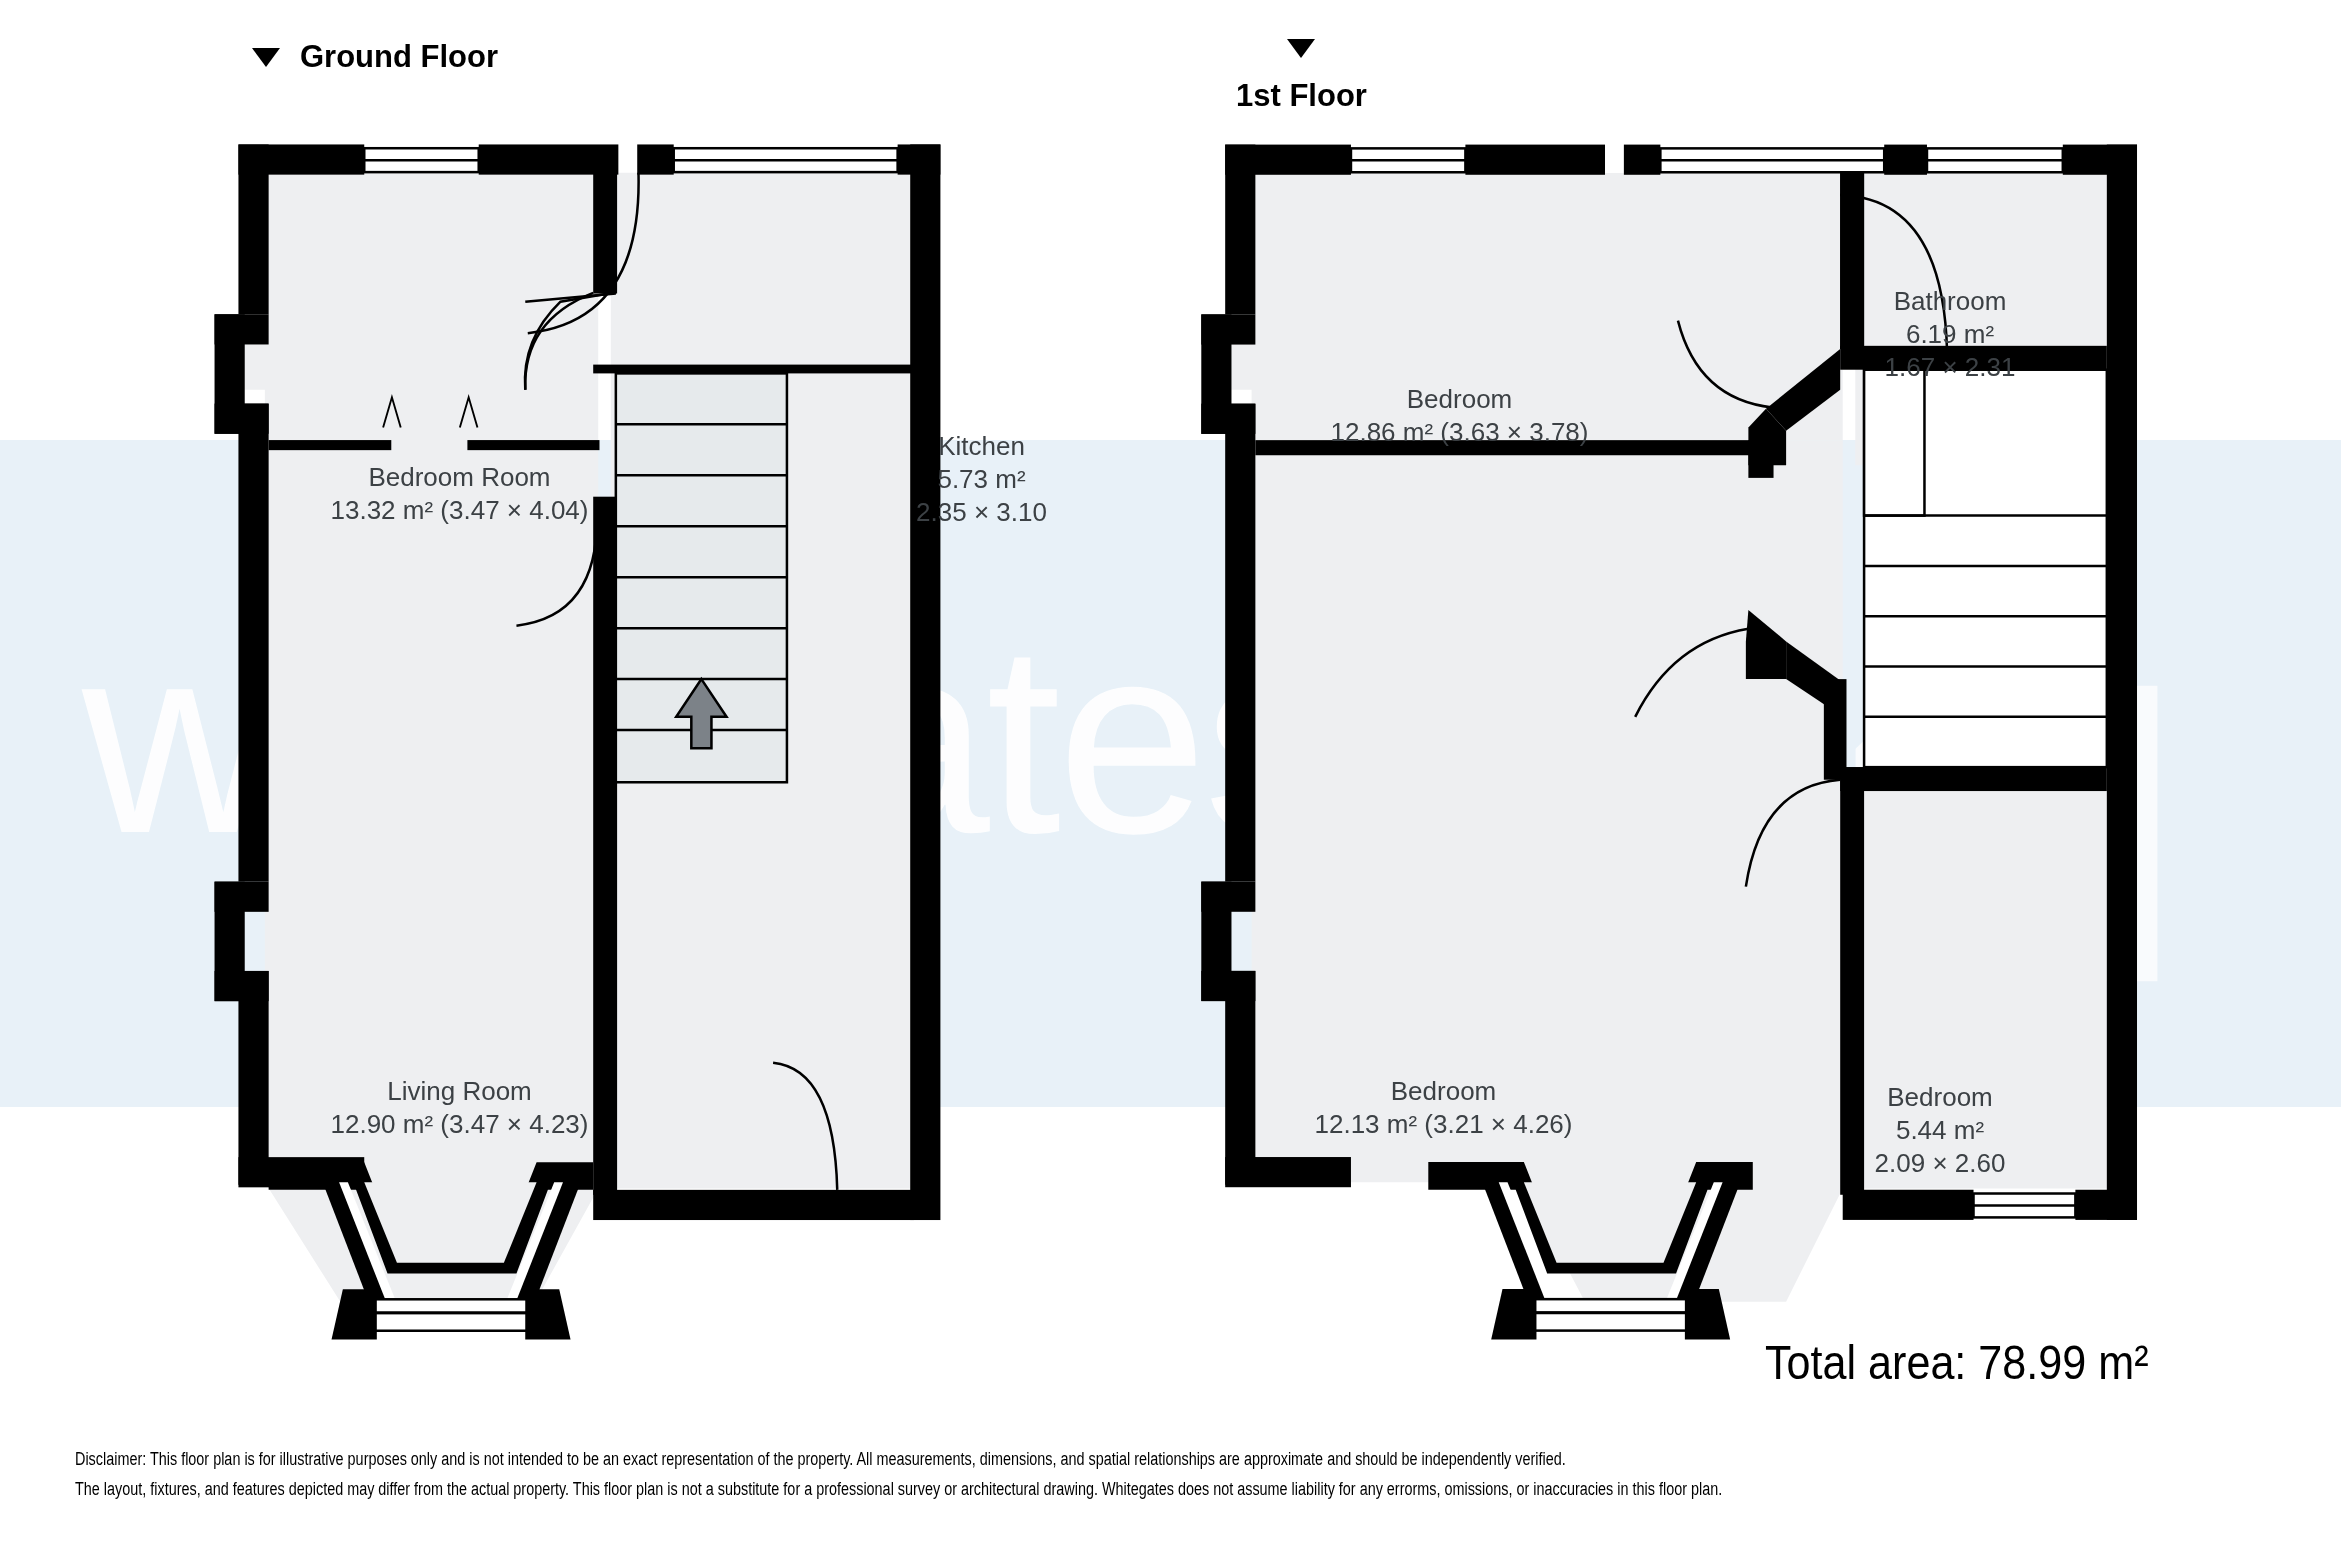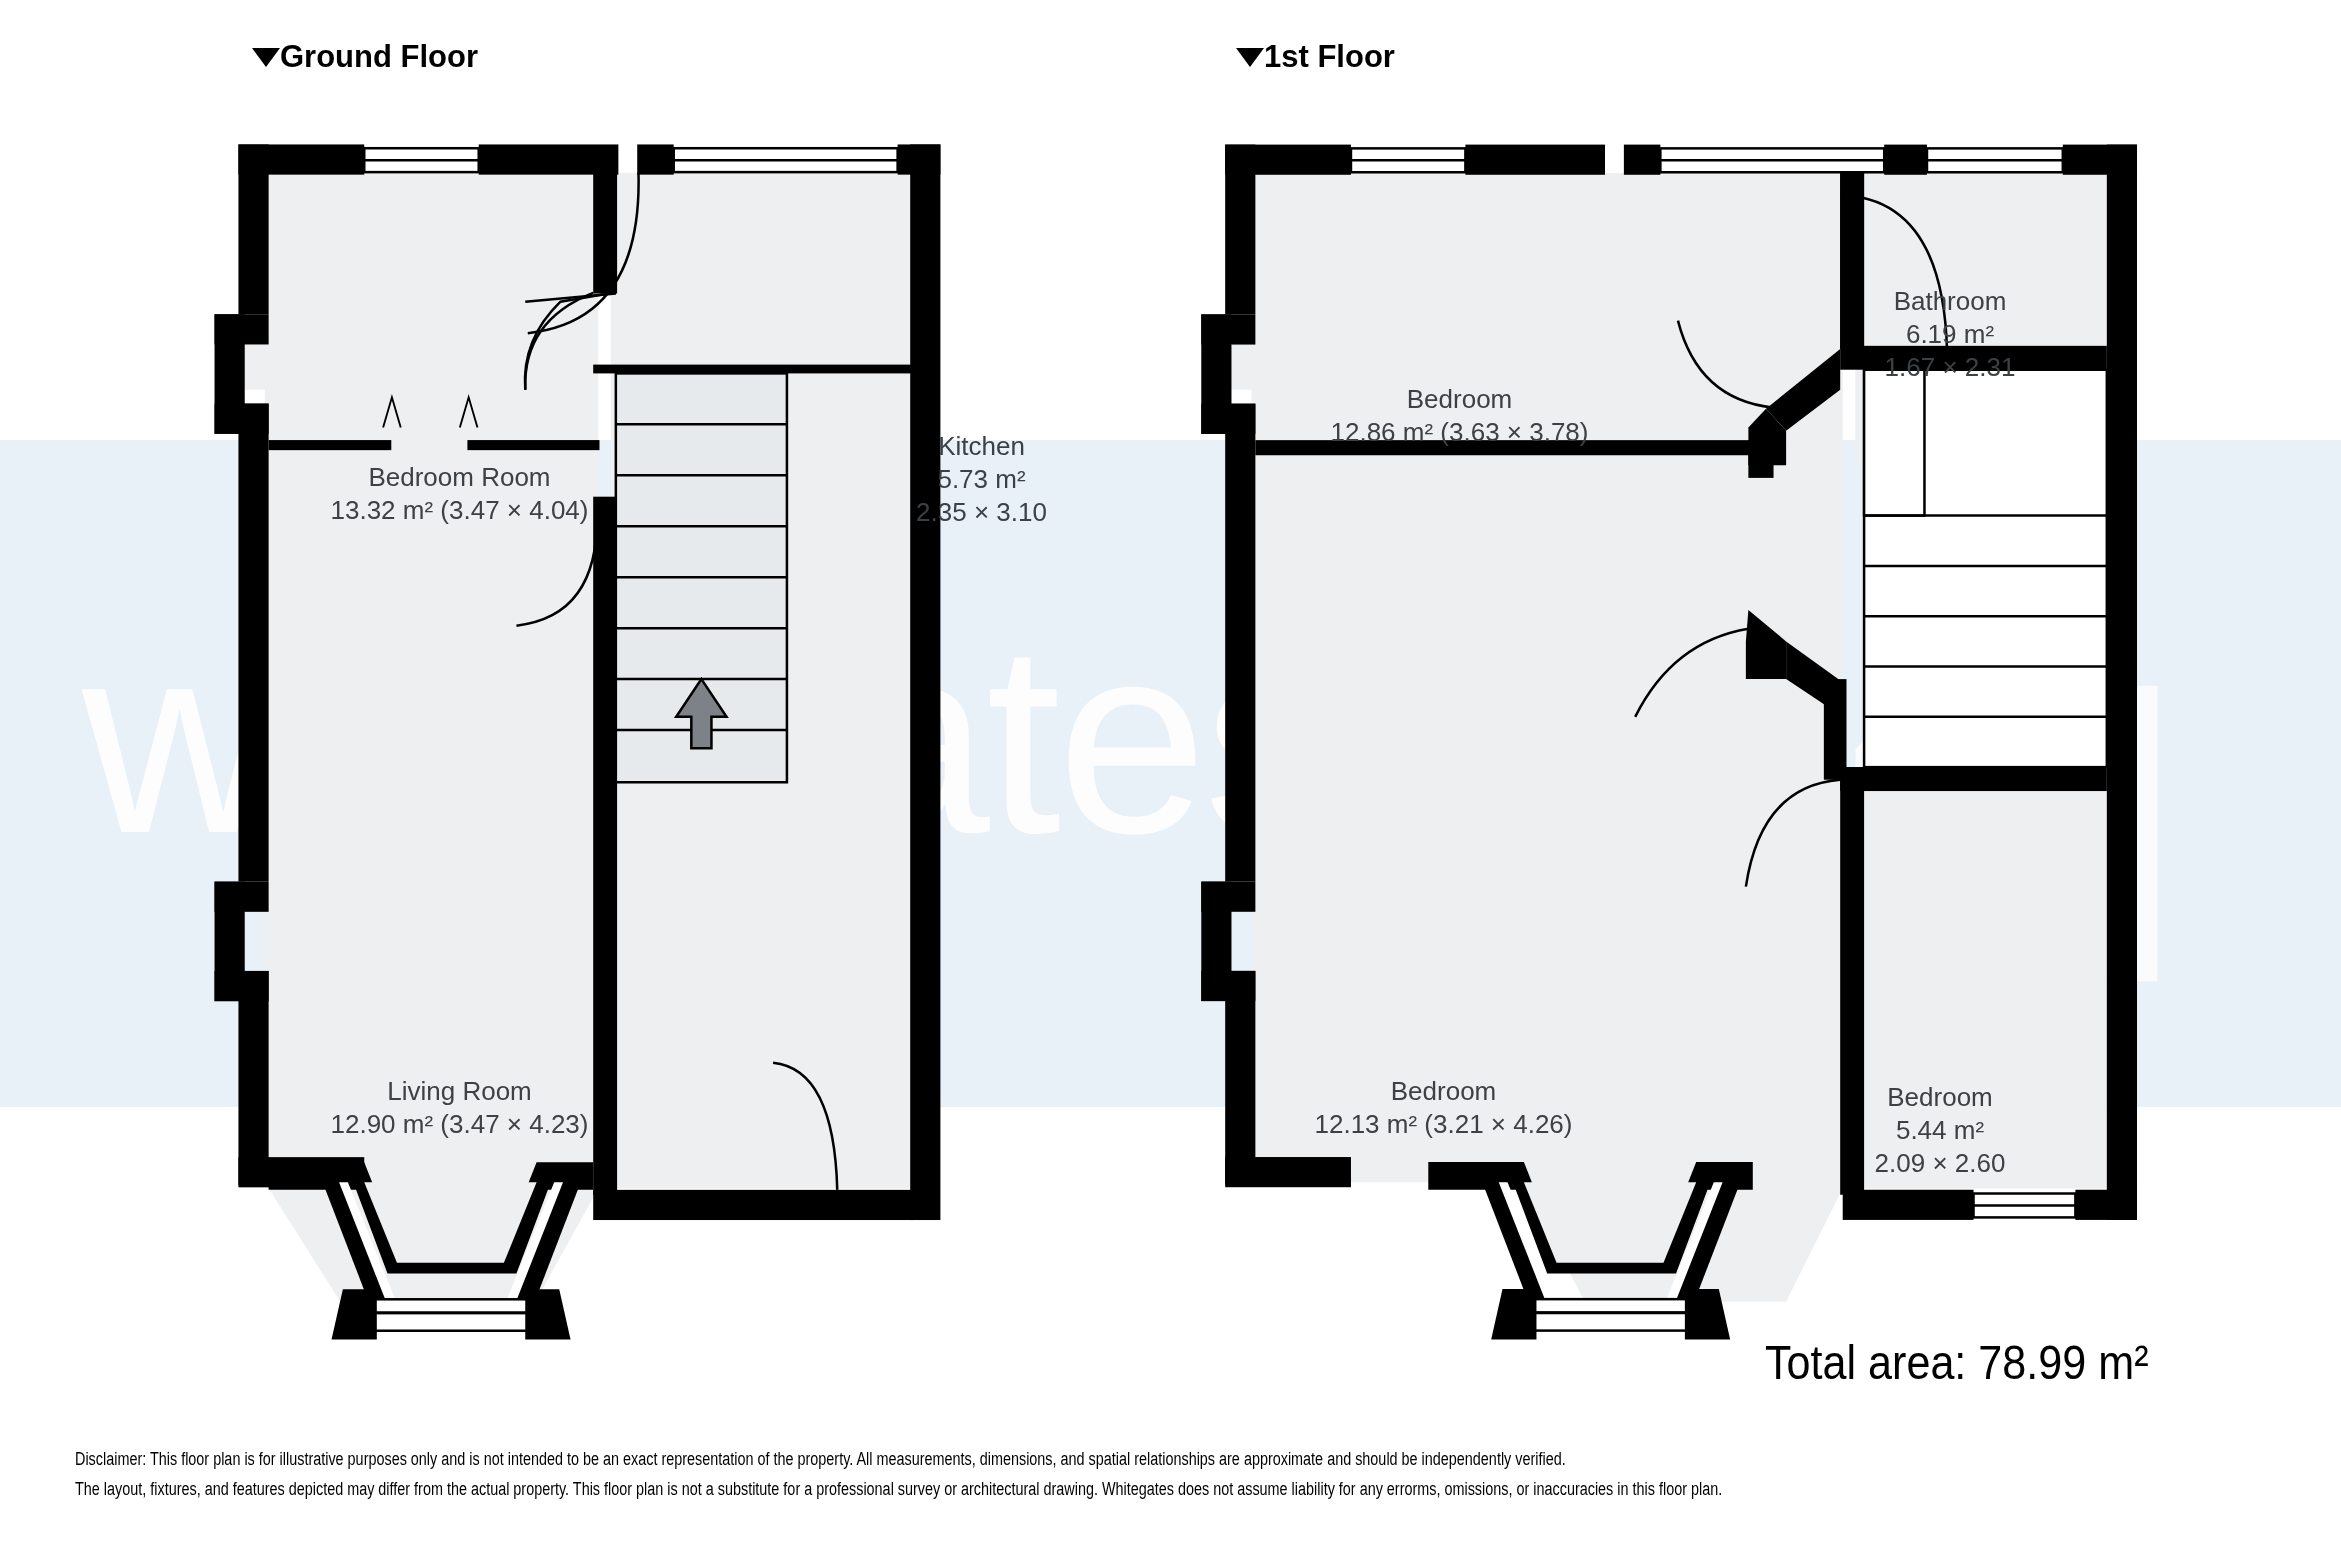--- a/index.html
+++ b/index.html
@@ -9,26 +9,26 @@
   
   #wm-band{position:absolute;left:0;top:440px;width:2342px;height:667px;
            background:#e8f1f8;z-index:1;}
   #wm-logo{position:absolute;left:1843px;top:604px;width:327px;height:390px;z-index:2;}
   #wm-text{position:absolute;left:82px;top:604px;width:1636px;height:289px;z-index:3;
            font-size:270px;line-height:270px;letter-spacing:-3.8px;
            color:#ffffff;opacity:.92;font-family:"Liberation Sans",sans-serif;
            font-weight:400;white-space:nowrap;}
 
   
-  .floor-head{position:absolute;z-index:6;display:flex;align-items:center;gap:0;}
+  .floor-head{position:absolute;z-index:6;display:flex;align-items:center;gap:20px;}
   .floor-head .tri{width:0;height:0;border-left:14px solid transparent;
                    border-right:14px solid transparent;border-top:19px solid #000;}
   .floor-head .ttl{font-size:31px;font-weight:bold;color:#000;}
   #head-ground{left:252px;top:39px;}
-  #head-first{left:1236px;top:39px;}
+  #head-first{left:1236px;top:39px;flex-direction:column;}
 
   
   .plan{position:absolute;z-index:5;}
   #plan-ground{left:208px;top:113px;}
   #plan-first{left:1195px;top:113px;}
 
   
   .rlabel{position:absolute;z-index:7;text-align:center;color:#3c4145;
           font-size:26px;line-height:33px;white-space:nowrap;}
   .rlabel .nm{display:block;margin-top:40px;}

